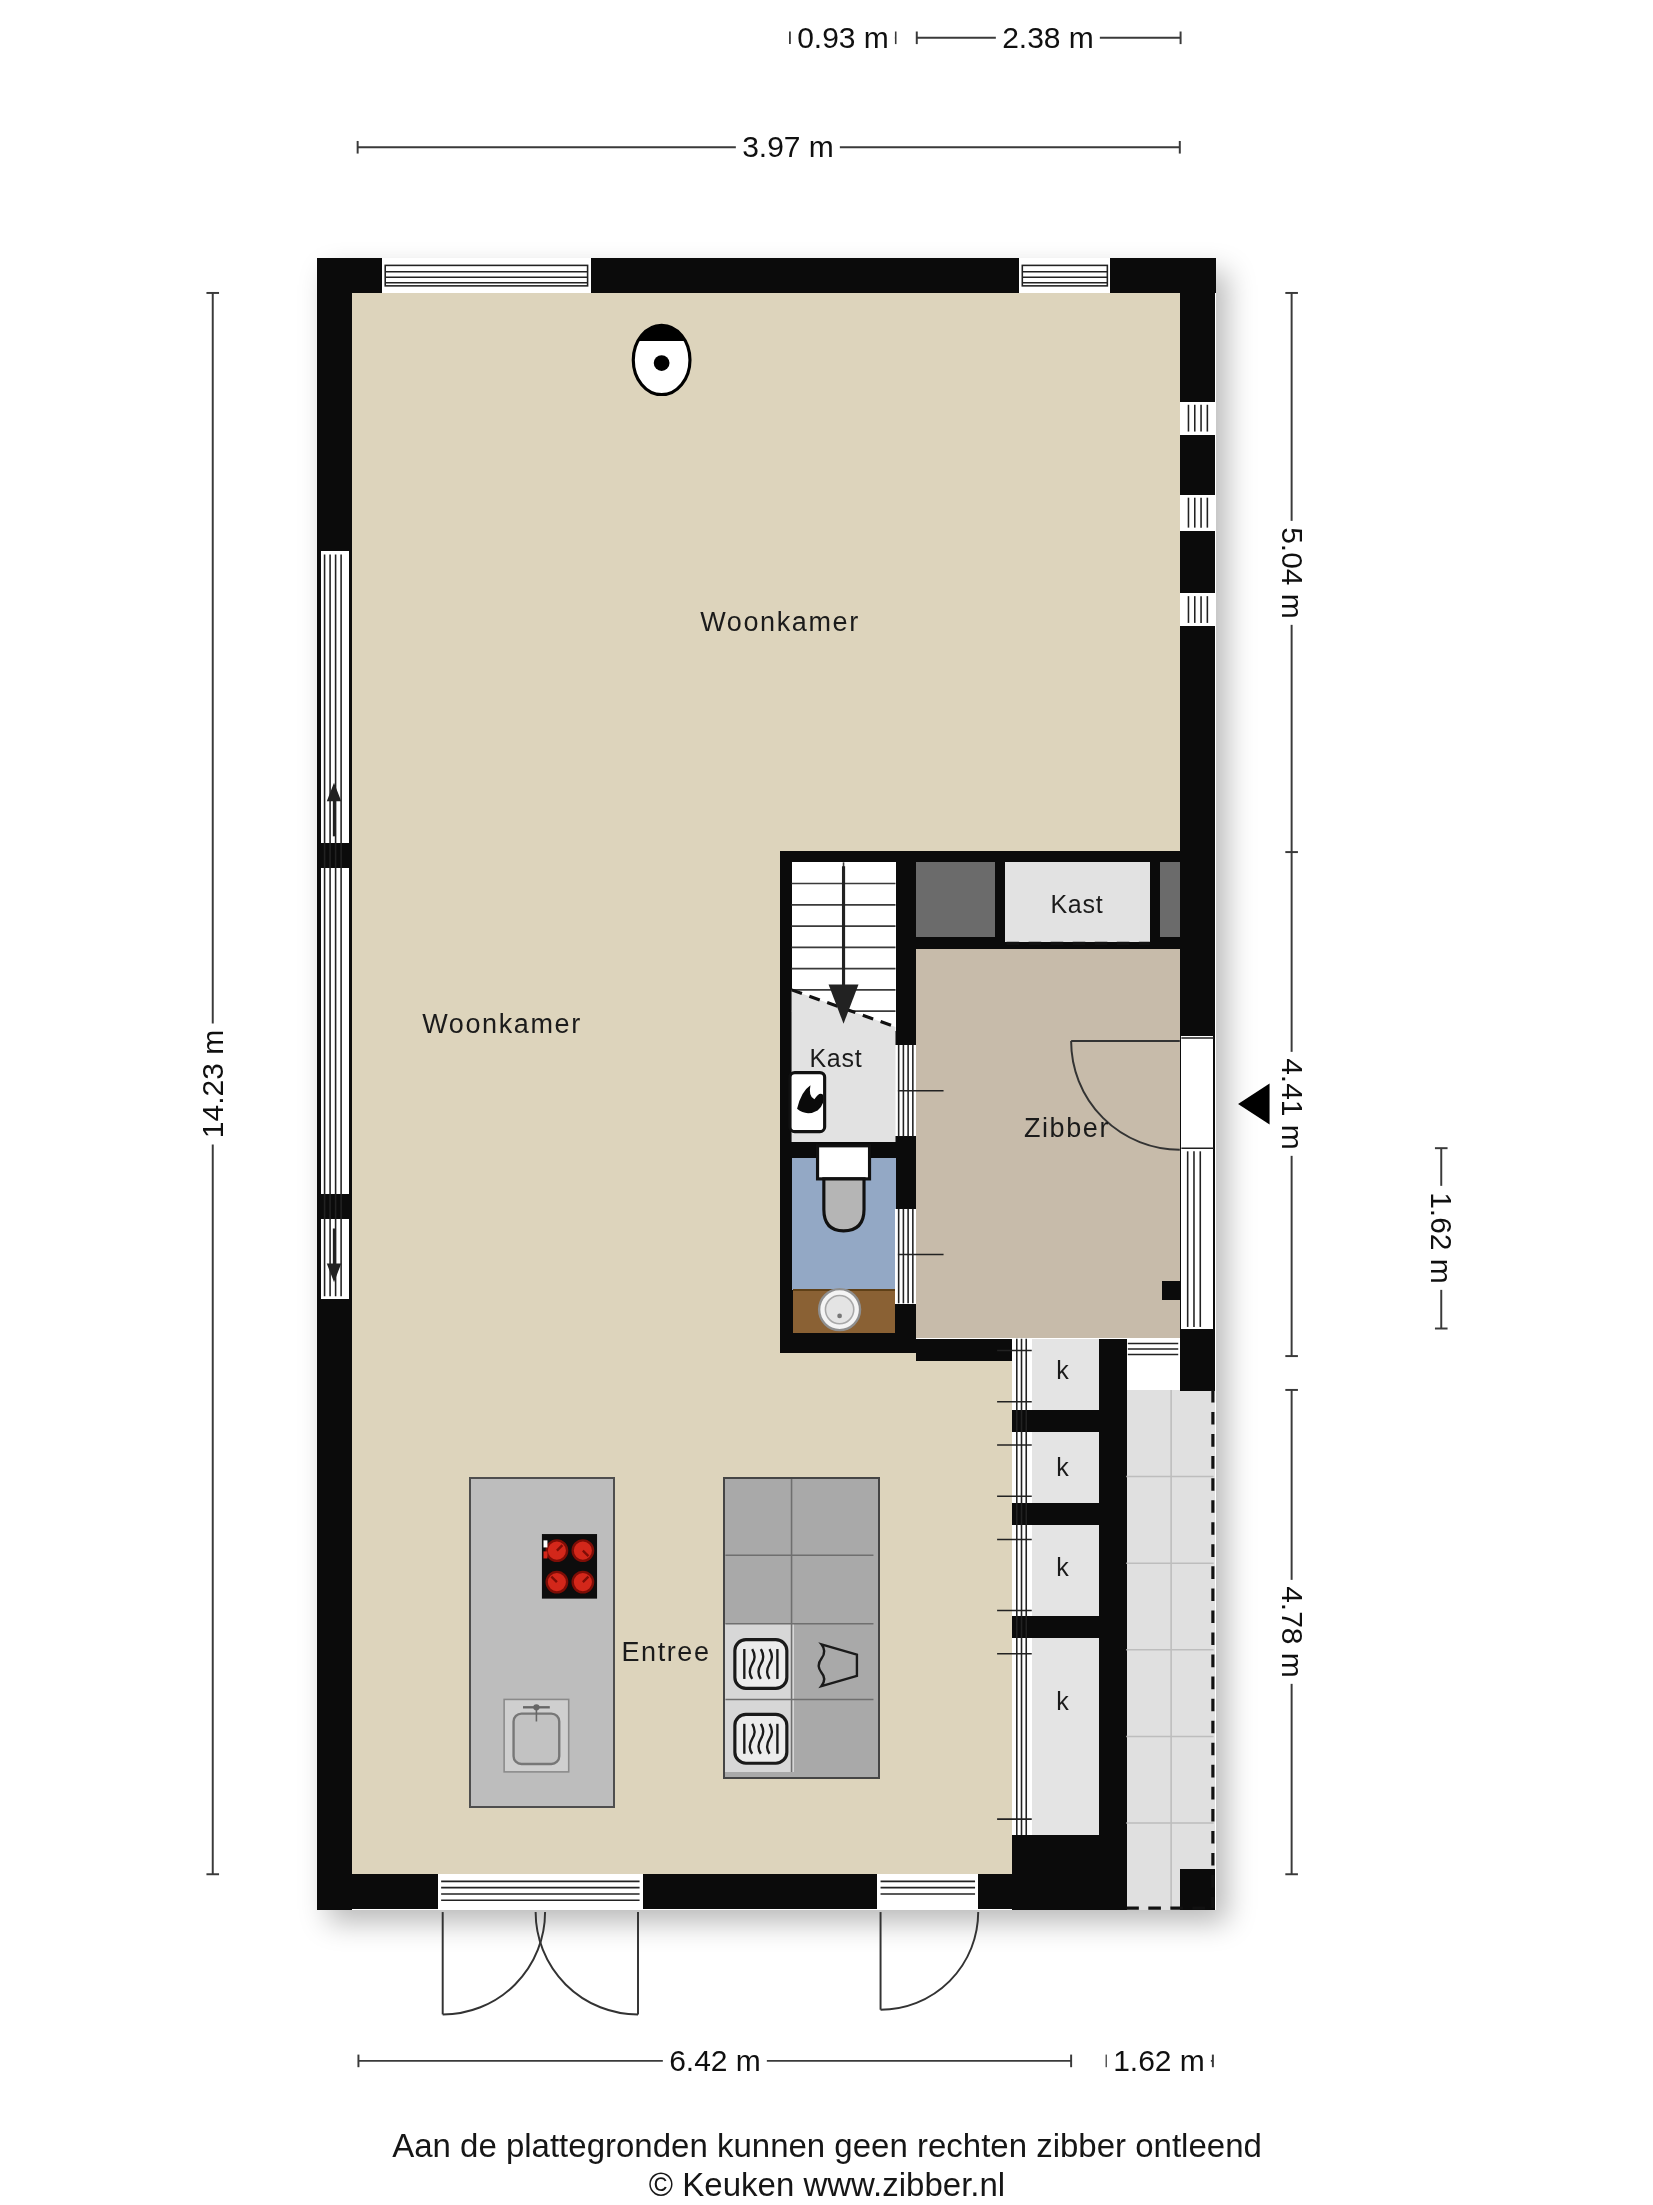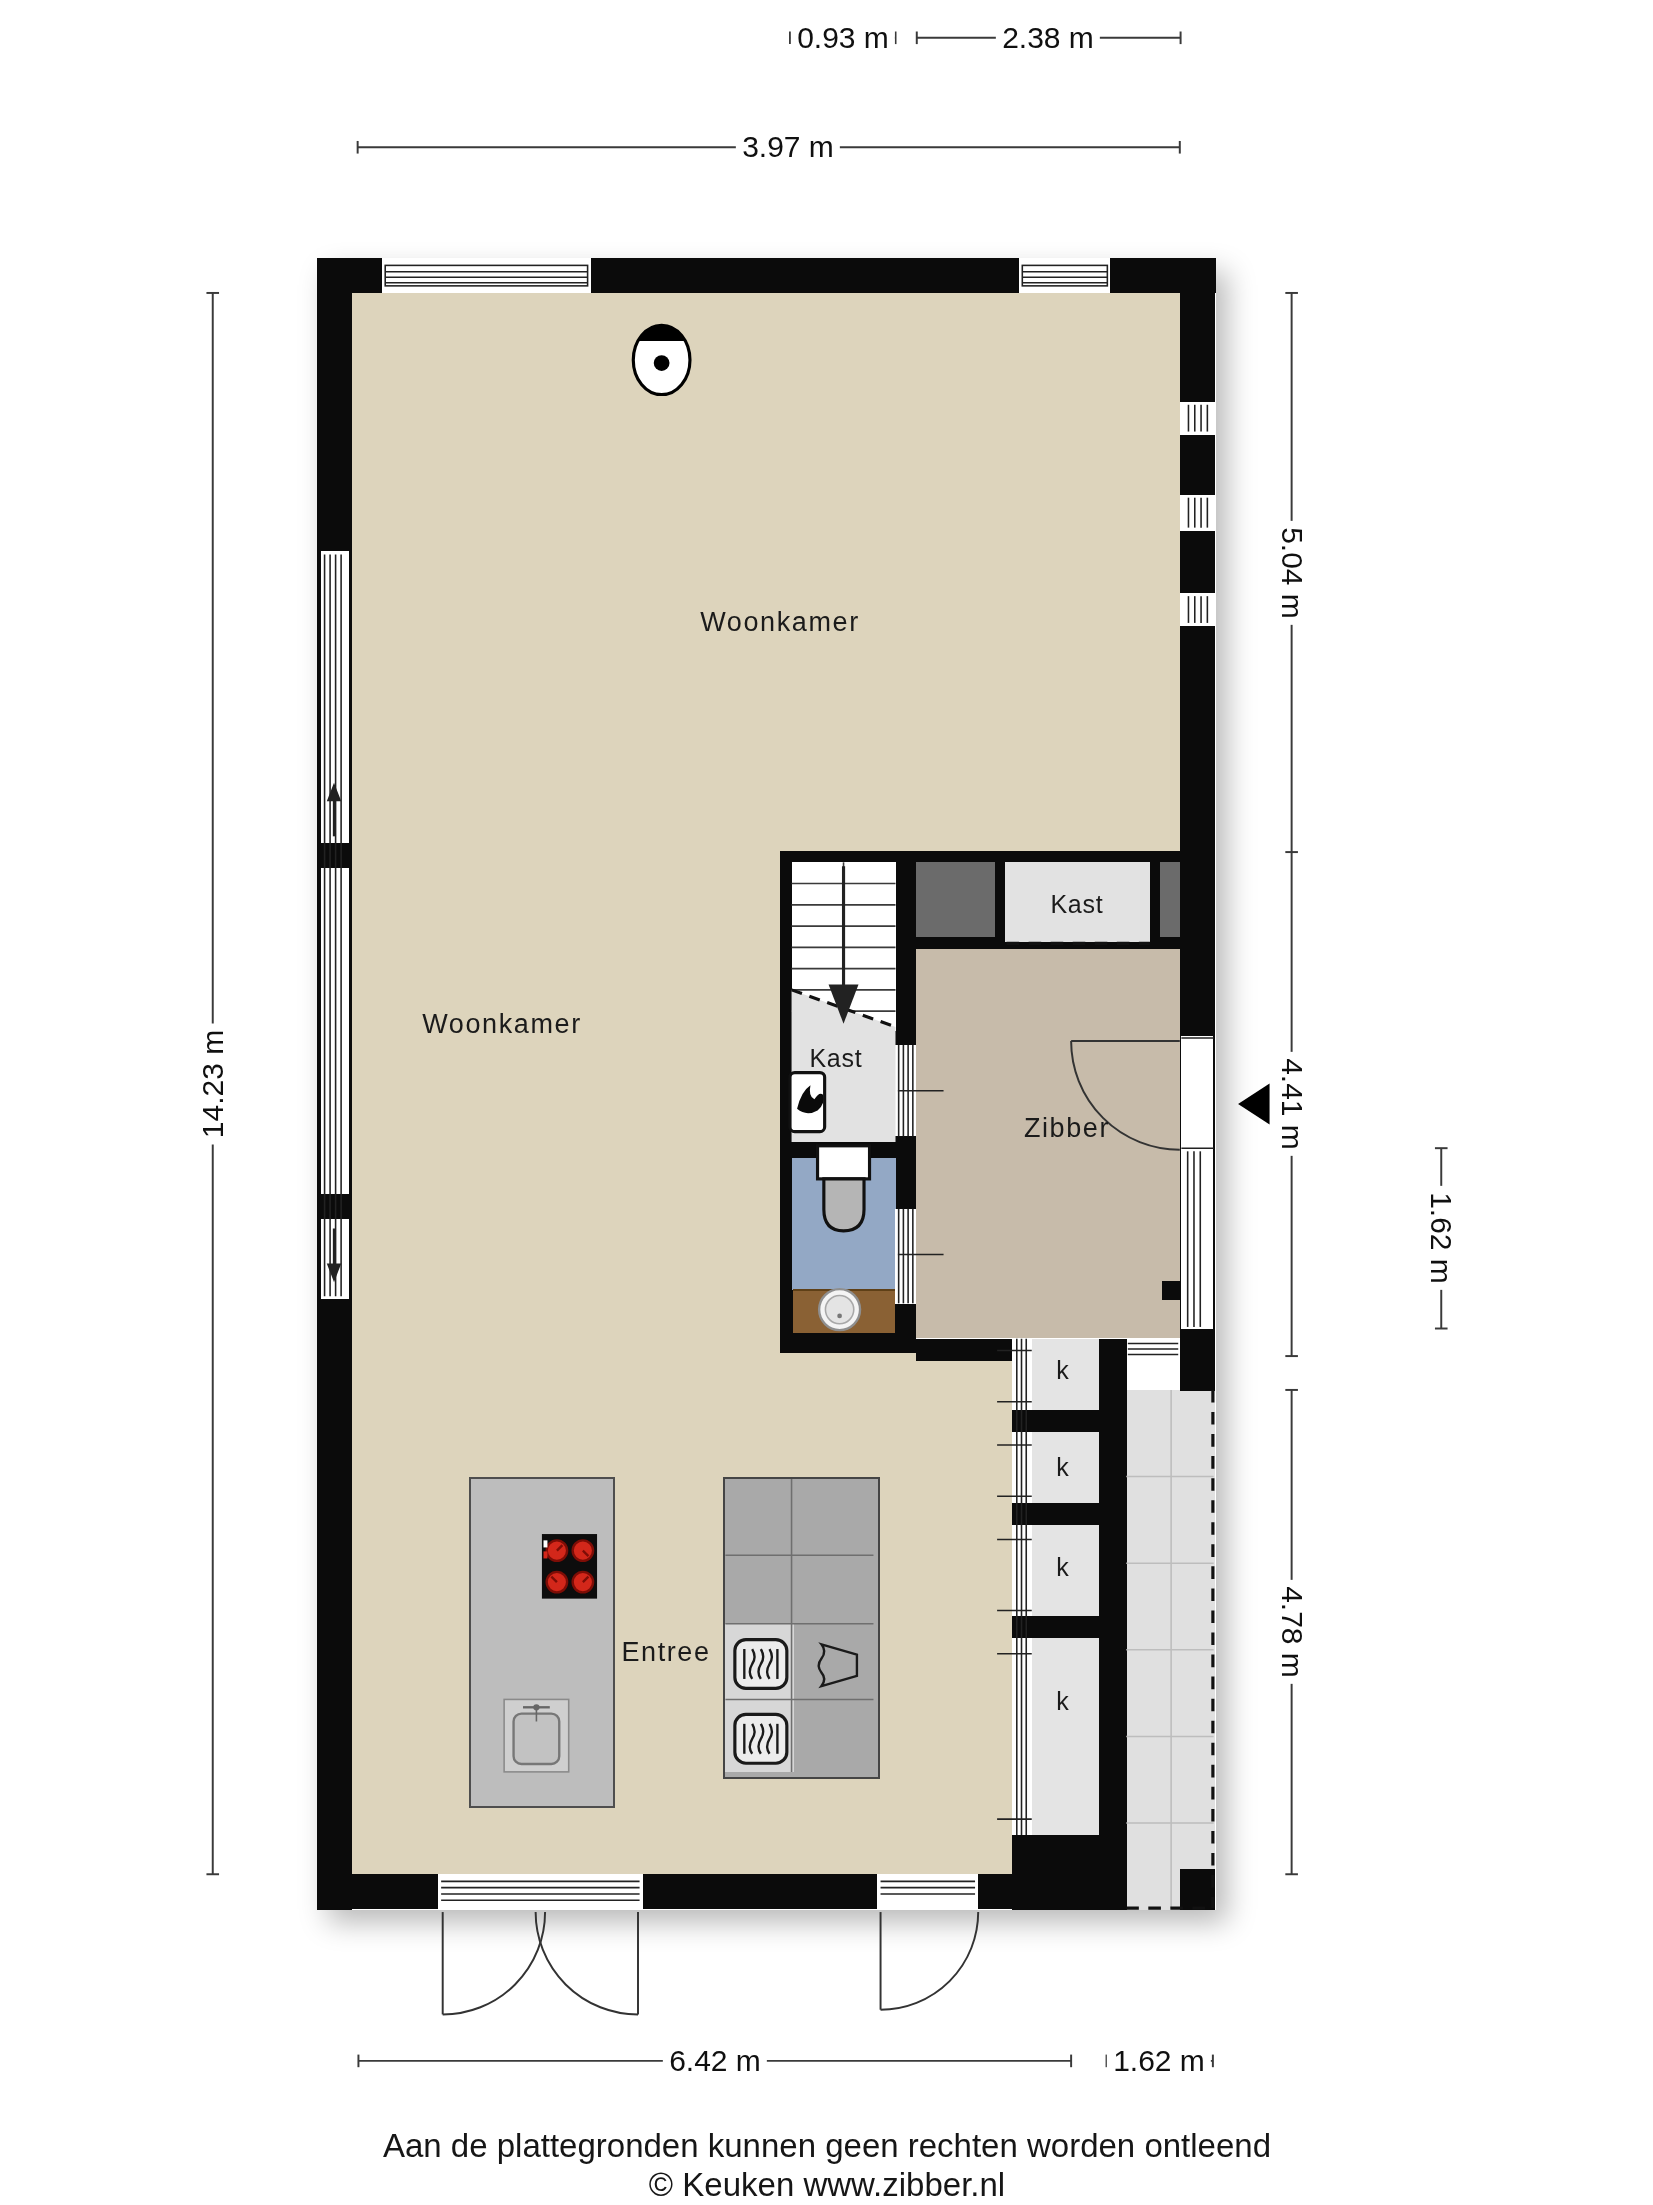--- a/index.html
+++ b/index.html
@@ -339,17 +339,17 @@
   <div class="dim" style="left:1048px;top:38px;">2.38 m</div>
   <div class="dim" style="left:788px;top:147px;">3.97 m</div>
   <div class="dim rm90" style="left:213px;top:1084px;">14.23 m</div>
   <div class="dim r90" style="left:1292px;top:573px;">5.04 m</div>
   <div class="dim r90" style="left:1292px;top:1104px;">4.41 m</div>
   <div class="dim r90" style="left:1441px;top:1238px;">1.62 m</div>
   <div class="dim r90" style="left:1292px;top:1632px;">4.78 m</div>
   <div class="dim" style="left:715px;top:2061px;">6.42 m</div>
   <div class="dim" style="left:1159px;top:2061px;">1.62 m</div>
 
-  <div class="footer" style="left:827px;top:2127px;">Aan de plattegronden kunnen geen rechten worden ontleend</div>
+  <div class="footer" style="left:827px;top:2127px;">Aan de plattegronden kunnen geen rechten zibber ontleend</div>
   <div class="footer" style="left:827px;top:2166px;">© Keuken www.zibber.nl</div>
 
 </div>
 
 
 </body></html>

